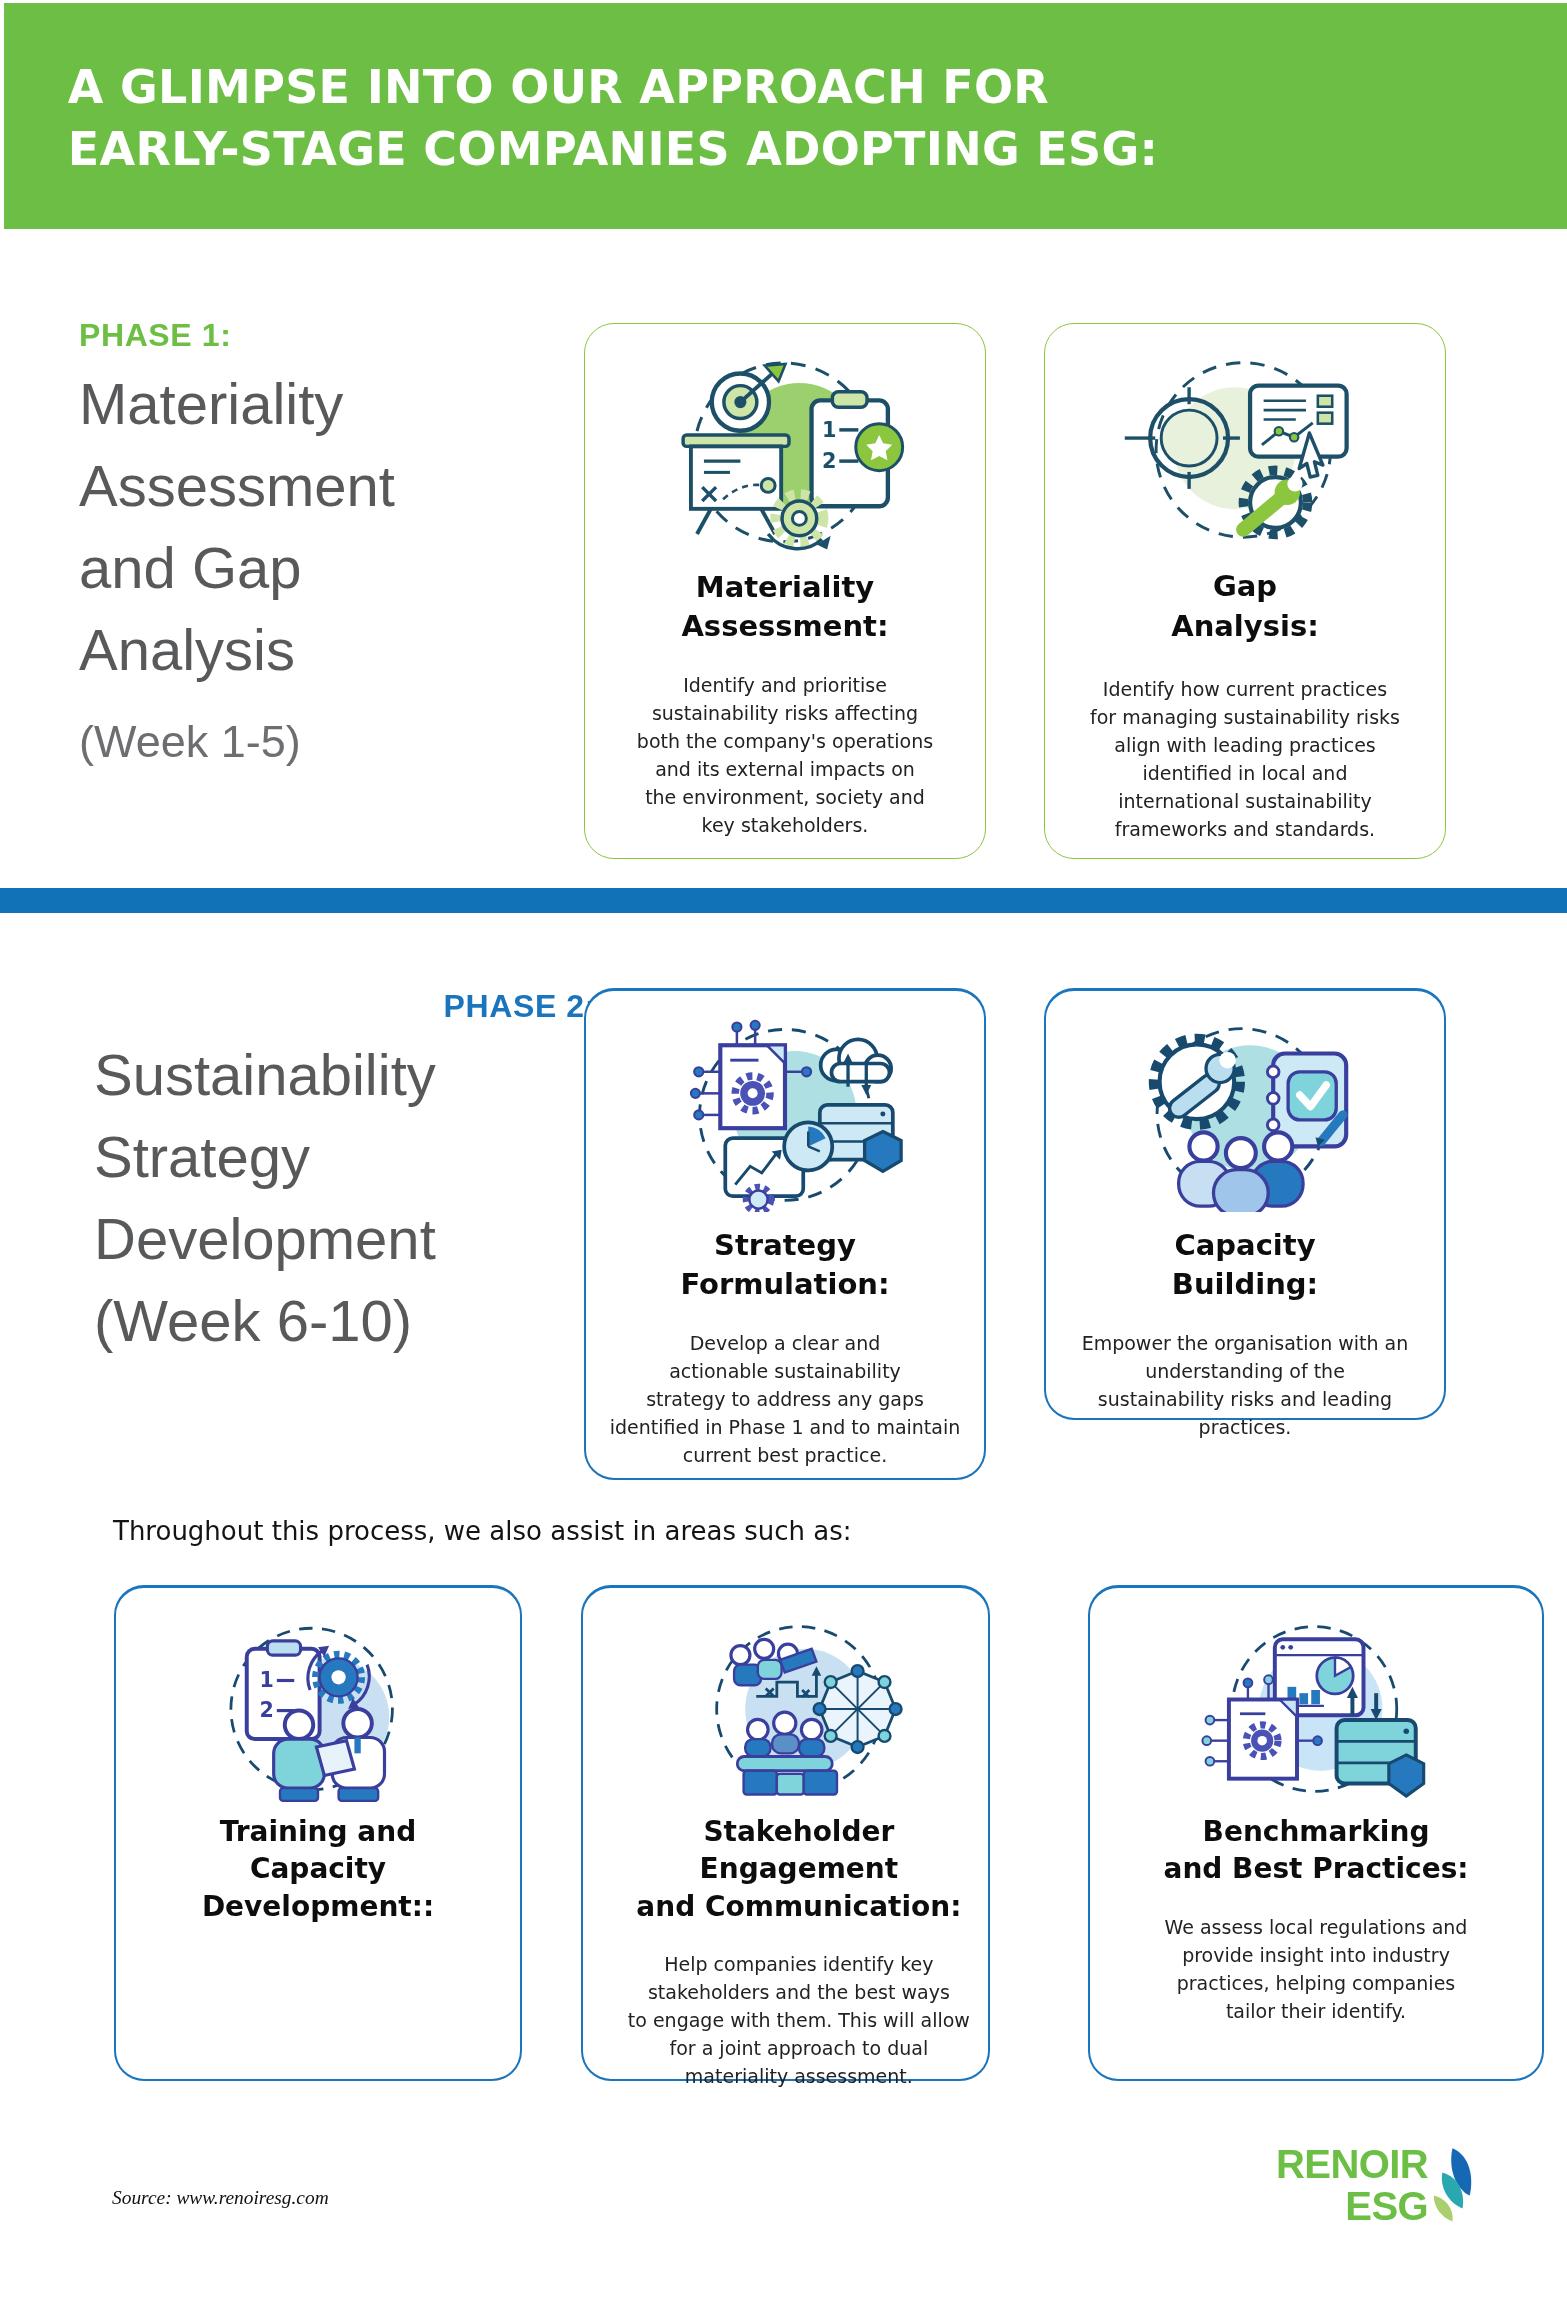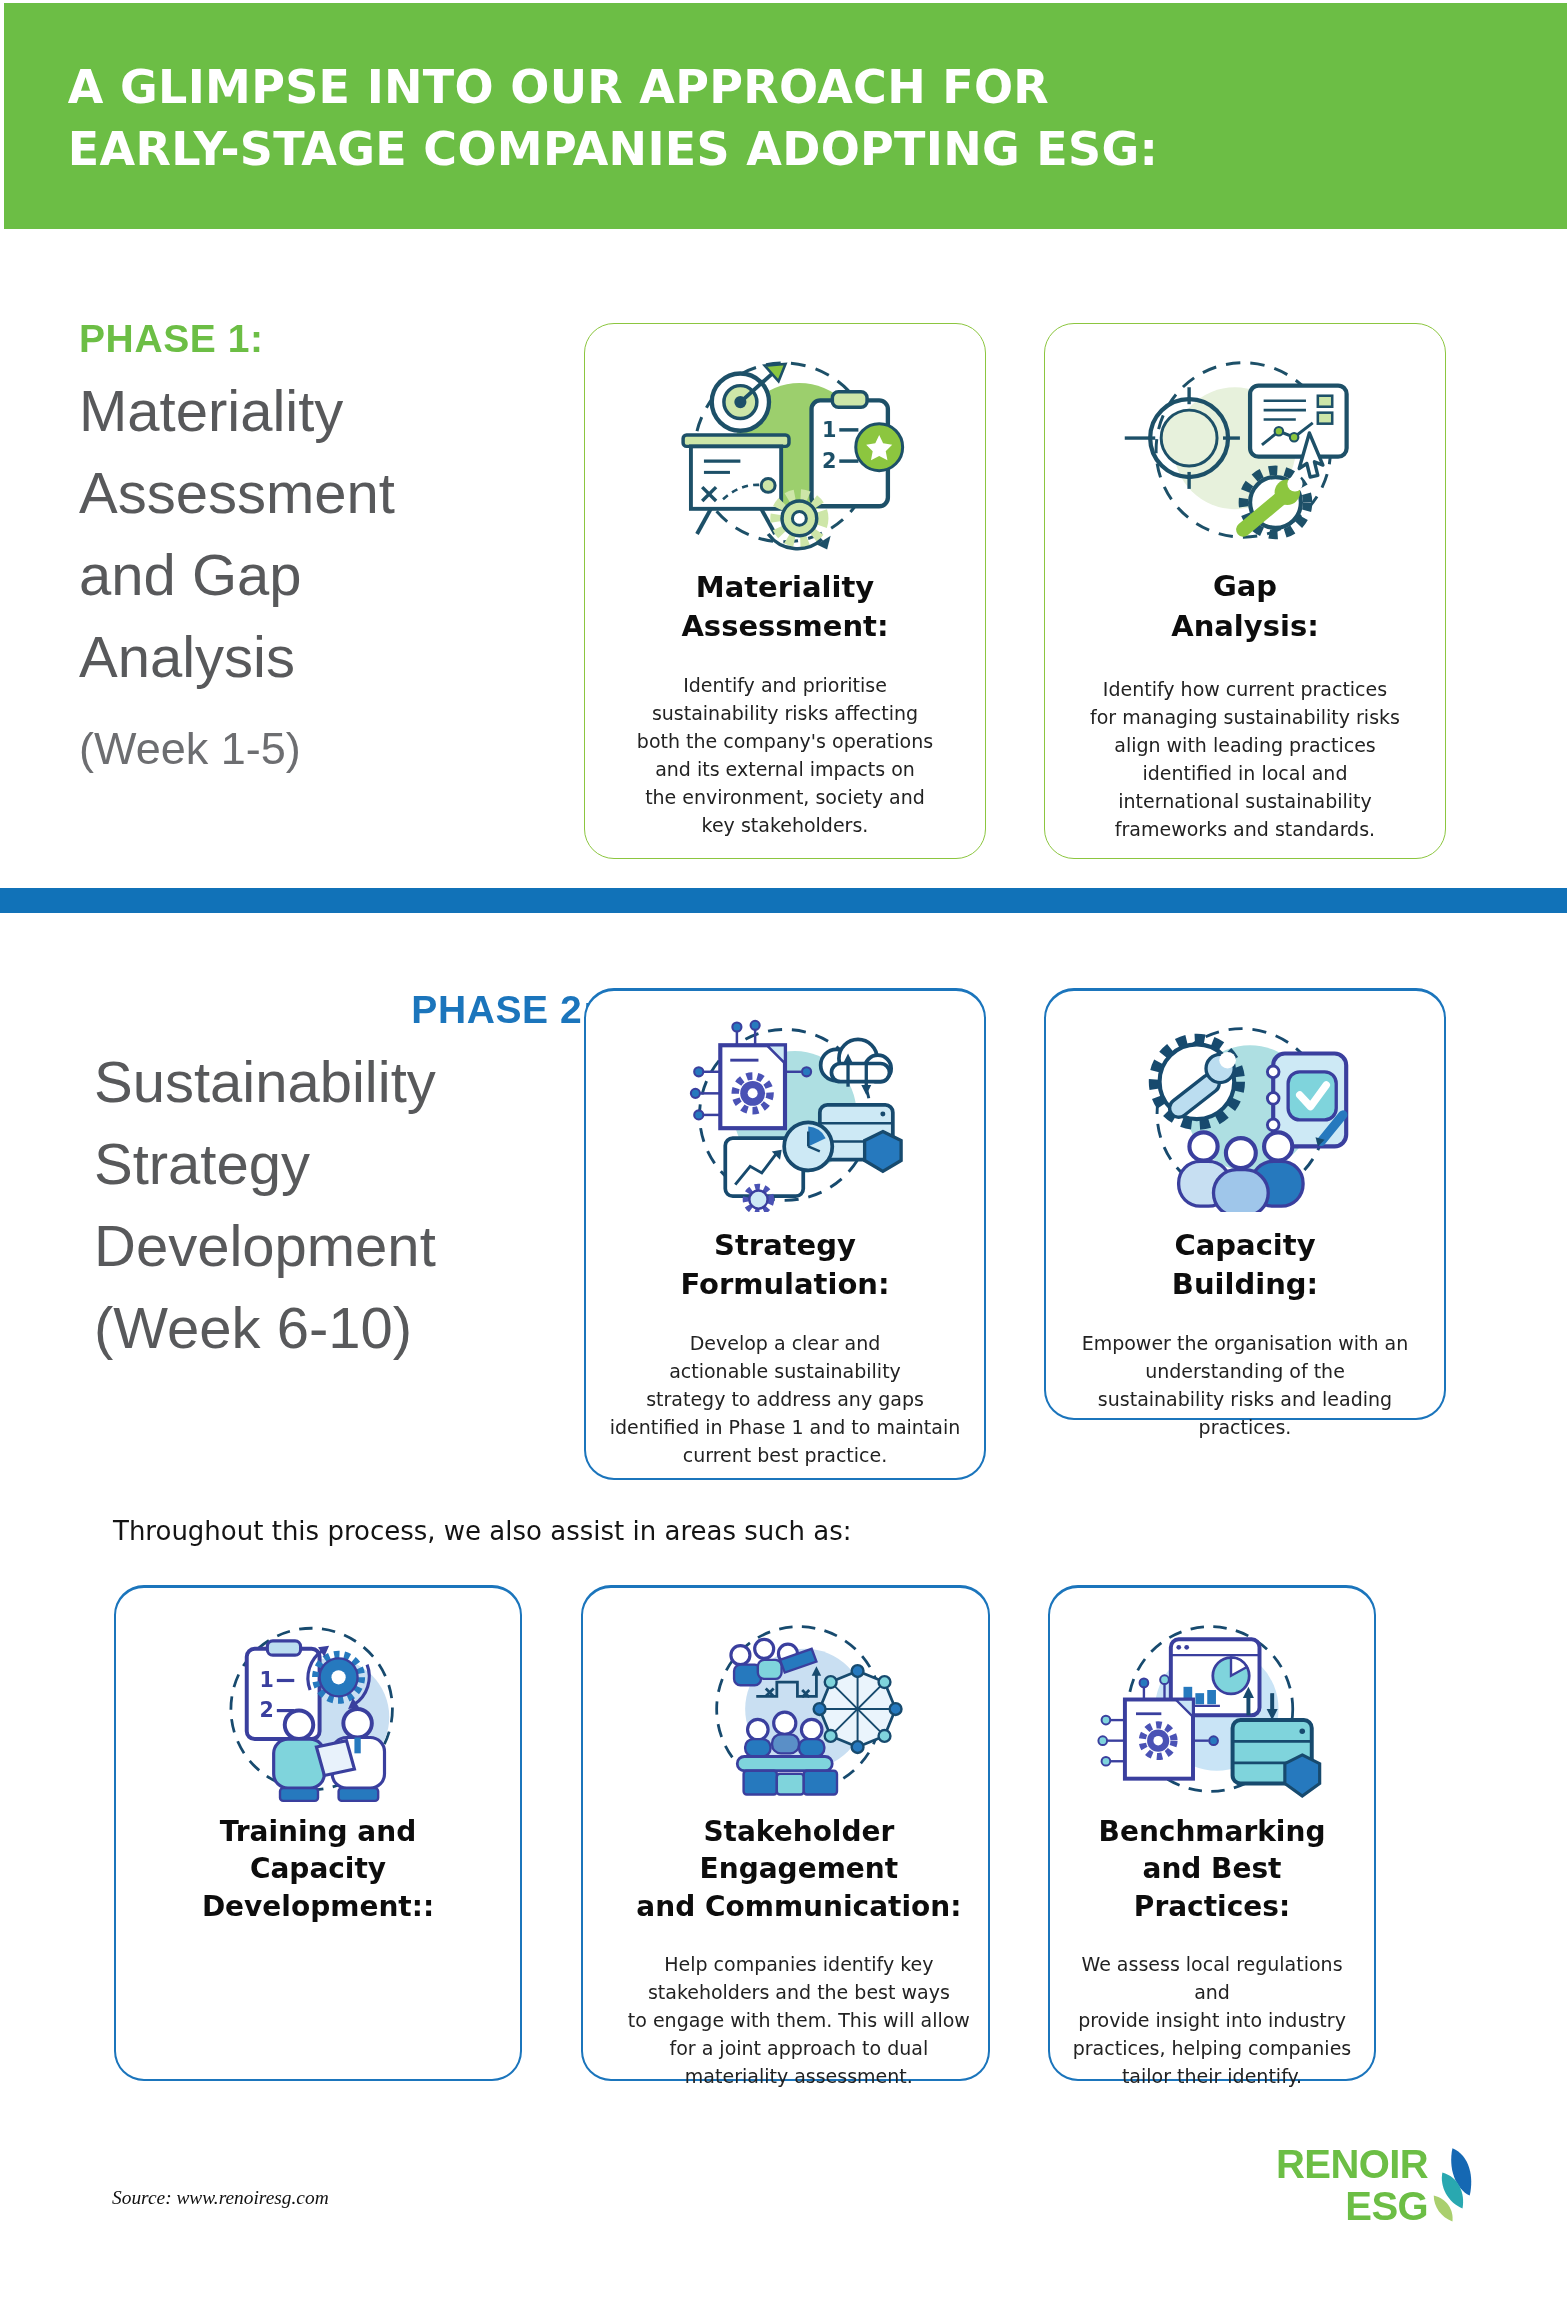--- a/index.html
+++ b/index.html
@@ -11,38 +11,38 @@
   .header-title{position:absolute;left:64px;top:54px;color:#ffffff;font-size:46px;font-weight:bold;
                 line-height:1.34;white-space:pre-line;letter-spacing:0.3px;}
 
   
   .divider{position:absolute;left:0;top:888px;width:1567px;height:25px;background:#1172B8;}
 
   
   .phase-head{position:absolute;font-family:"Liberation Sans",sans-serif;}
   .ph1{left:79px;top:317px;width:489px;}
   .ph2{left:94px;top:988px;width:502px;}
-  .phase-label{font-size:39px;font-weight:bold;letter-spacing:0.6px;}
+  .phase-label{font-size:32px;font-weight:bold;letter-spacing:0.6px;}
   .ph1 .phase-label{color:#6CBE45;}
   .ph2 .phase-label{color:#1B75BC;text-align:right;}
   .phase-title{font-size:58px;color:#58595B;line-height:82px;white-space:pre-line;margin-top:8.8px;}
   .phase-week{font-size:45px;color:#6D6E71;margin-top:25px;}
 
   
   .card{position:absolute;box-sizing:border-box;background:#ffffff;display:flex;flex-direction:column;
         align-items:center;padding:26px 16.3px 15px;}
   .card.green{border:1.9px solid #8CC63F;border-radius:30px;}
   .card.blue{border:2.5px solid #1B75BC;border-top-width:3.8px;border-radius:30px;}
   #c-p1a{left:584px;top:323px;width:402px;height:536px;}
   #c-p1b{left:1044px;top:323px;width:402px;height:536px;justify-content:space-between;}
   #c-p2a{left:584px;top:988px;width:402px;height:492px;}
   #c-p2b{left:1044px;top:988px;width:402px;height:432px;}
   #c-b1{left:114px;top:1585px;width:408px;height:496px;}
   #c-b2{left:581px;top:1585px;width:409px;height:496px;padding-left:43px;}
-  #c-b3{left:1048px;top:1585px;width:328px;height:496px;}
+  #c-b3{left:1088px;top:1585px;width:456px;height:496px;}
   .icon-wrap{flex:0 0 auto;display:flex;align-items:center;justify-content:center;}
   .card-title{font-size:29px;font-weight:bold;color:#0d0d0d;text-align:center;line-height:1.35;
               white-space:pre-line;margin-top:14px;}
   .card-title.small{font-size:28px;line-height:1.34;margin-top:8.8px;}
   .card-body{font-size:19px;color:#222222;text-align:center;line-height:28px;white-space:pre-line;margin-top:25px;}
 
   
   .assist-intro{position:absolute;left:113px;top:1516px;font-size:26px;color:#141414;}
 
   

